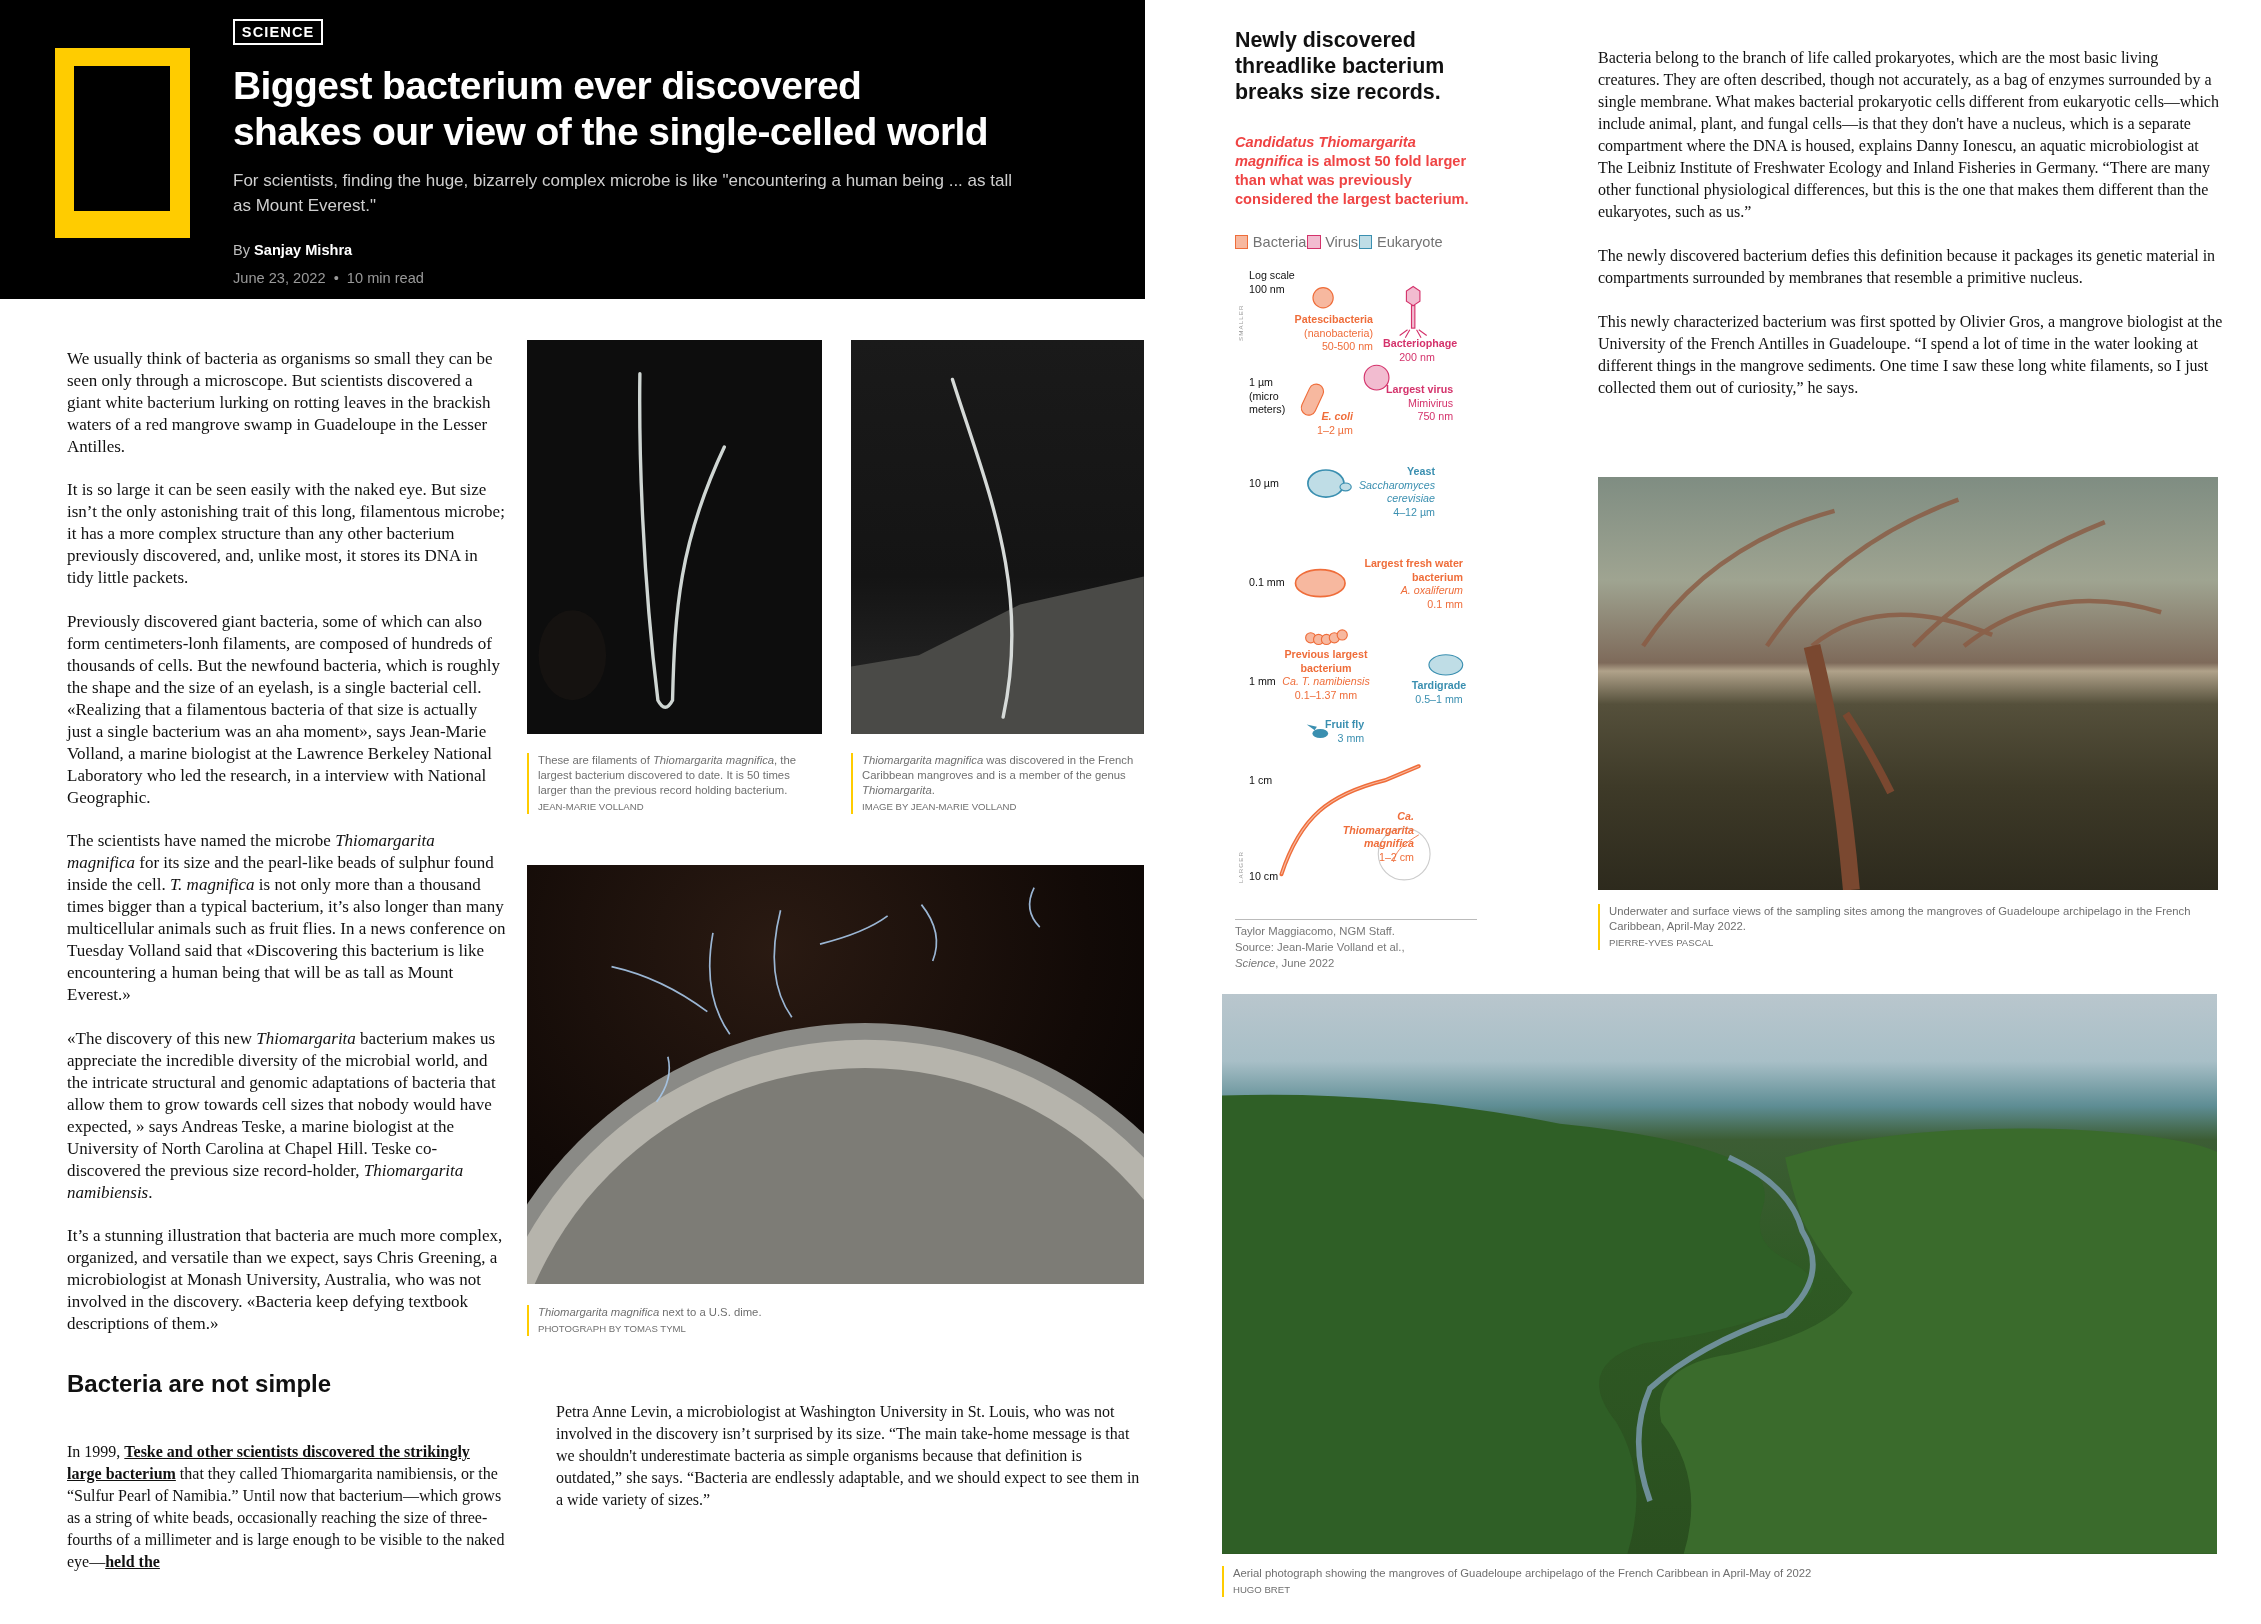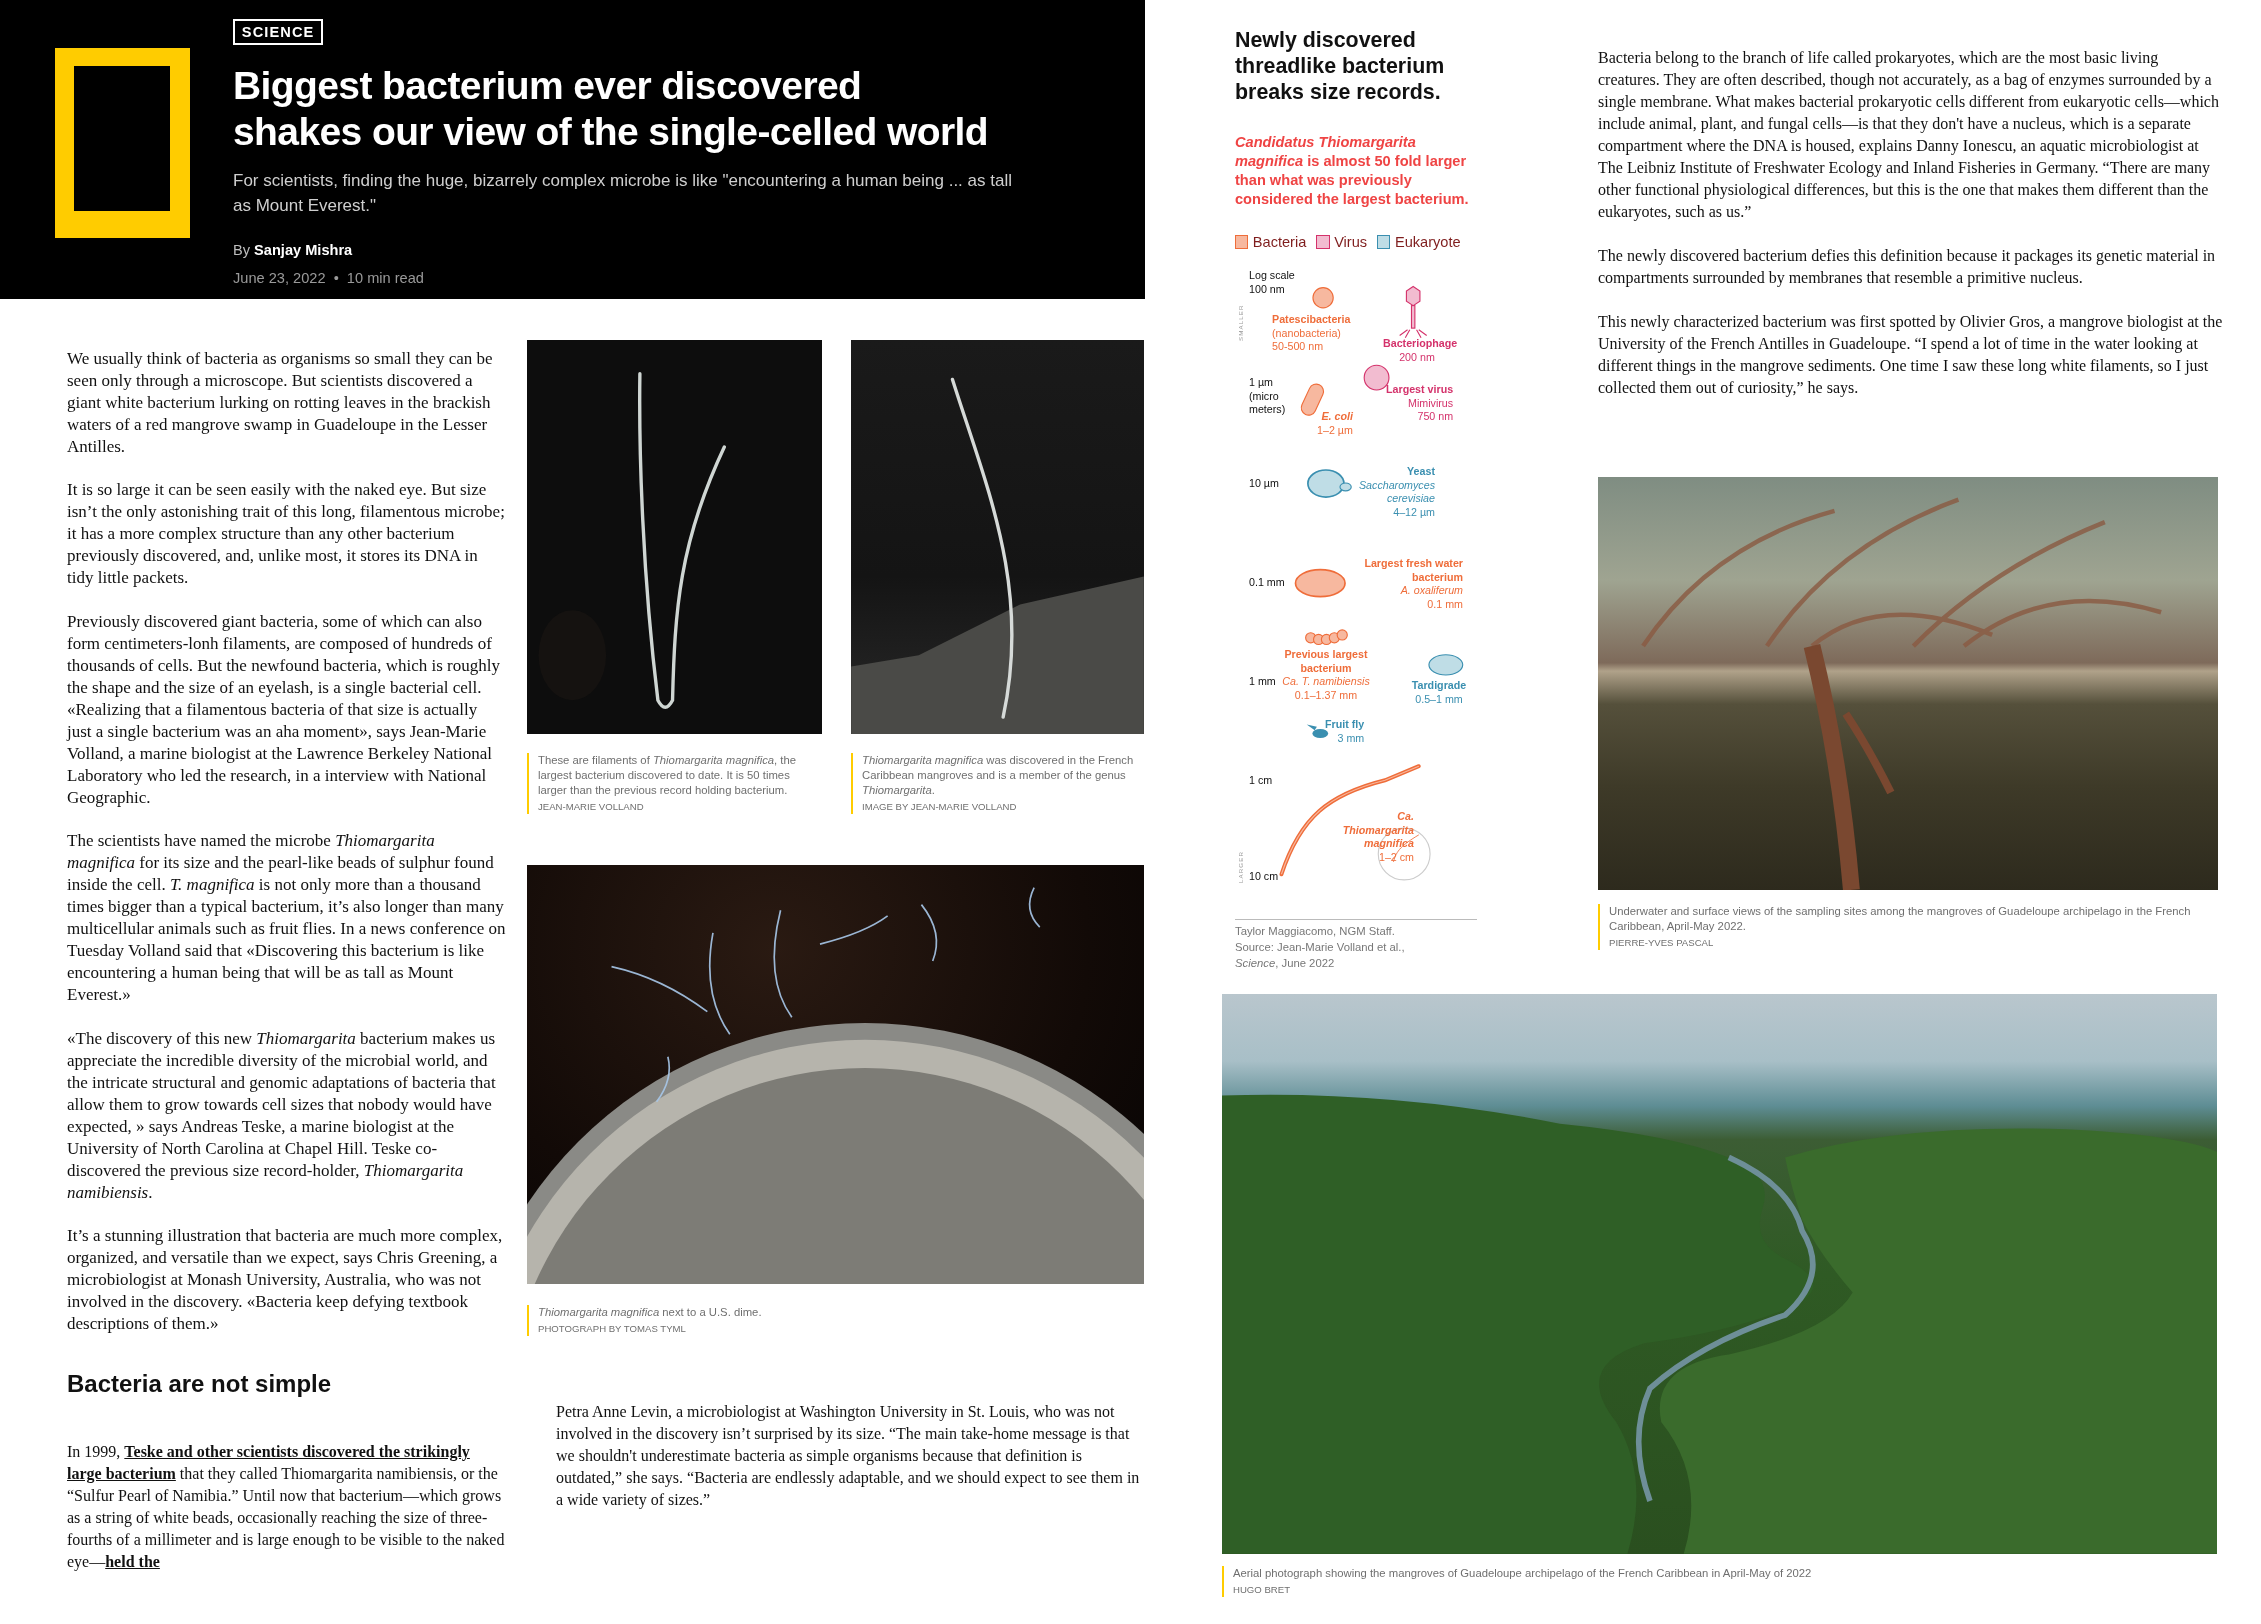--- a/index.html
+++ b/index.html
@@ -41,21 +41,21 @@
   .credit { font-size:9.6px; text-transform:uppercase; color:#6f6f6f; display:block; margin-top:1.1px; }
   #cap1 { left:527px; top:753px; width:282px; }
   #cap2 { left:851px; top:753px; width:293px; }
   #cap3 { left:527px; top:1305px; width:507px; }
   #cap-under { left:1598px; top:904px; width:620px; }
   #cap-aerial { left:1222px; top:1566px; width:845px; }
 
   
   #info-title { left:1235px; top:27px; width:254px; font-size:21.4px; line-height:26px; font-weight:bold; color:#111; }
   #info-sub { left:1235px; top:133px; width:242px; font-size:14.6px; line-height:19px; color:#ef4444;font-weight:bold; }
-  #info-legend { left:1235px; top:234px; font-size:14.6px; color:#7f1d1d; display:flex; gap:10px; }
+  #info-legend { left:1235px; top:234px; font-size:14.6px; color:#737373; display:flex; gap:1px; }
   .lg-swatch { display:inline-block; width:11.3px; height:11.3px; margin-right:4.5px; vertical-align:-1.7px; border:1.1px solid; }
   .scale-lbl { font-size:10.7px; line-height:13.5px; color:#111; }
   .org { text-align:right; font-size:10.7px; line-height:13.5px; }
   .orange { color:#ef6d3a; }
   .pink { color:#d4326b; }
   .blue { color:#3a8fb0; }
   .org b { font-weight:bold; }
   #info-credit { left:1235px; top:919px; width:242px; font-size:11.3px; line-height:16px; color:#777; border-top:1.7px solid #bbb; padding-top:3.4px; }
   .side-lbl { font-size:6.2px; color:#999; letter-spacing:1.1px; transform:rotate(-90deg); transform-origin:left top; }
 
@@ -204,21 +204,21 @@
       <path d="M145 826 l-14 -10 l18 4 Z" fill="#3a8fb0"></path>
     </g>
   <g>
       <path d="M86 1082 C 120 980, 170 940, 270 915 L 330 890" stroke="#ef6d3a" stroke-width="7" fill="none" stroke-linecap="round"></path>
       <path d="M86 1082 C 120 980, 170 940, 270 915 L 330 890" stroke="#f7b89f" stroke-width="2" fill="none"></path>
     <circle cx="304" cy="1046" r="46" fill="#fff" stroke="#ccc" stroke-width="2"></circle>
       <path d="M285 1060 C 290 1040, 300 1030, 330 1012" stroke="#ef6d3a" stroke-width="1.5" fill="none"></path>
     </g>
 </svg>
 
-<div class="abs lsans org orange" style="left:1272px;top:313px;width:101px;text-align:left"><b>Patescibacteria</b><br><span>(nanobacteria)</span><br><span>50-500 nm</span></div>
+<div class="abs lsans org orange" style="left:1272px;top:313px;width:101px;text-align:right"><b>Patescibacteria</b><br><span>(nanobacteria)</span><br><span>50-500 nm</span></div>
 <div class="abs lsans org pink" style="left:1383px;top:337px;width:68px;text-align:center"><b>Bacteriophage</b><br><span>200 nm</span></div>
 <div class="abs lsans org pink" style="left:1386px;top:383px"><b>Largest virus</b><br><span>Mimivirus</span><br><span>750 nm</span></div>
 <div class="abs lsans org orange" style="left:1317px;top:410px"><b><i>E. coli</i></b><br><span>1–2 µm</span></div>
 <div class="abs lsans org blue" style="left:1356px;top:465px;width:79px"><b>Yeast</b><br><i>Saccharomyces cerevisiae</i><br><span>4–12 µm</span></div>
 <div class="abs lsans org orange" style="left:1356px;top:557px;width:107px"><b>Largest fresh water bacterium</b><br><i>A. oxaliferum</i><br><span>0.1 mm</span></div>
 <div class="abs lsans org orange" style="left:1278px;top:648px;width:96px;text-align:center"><b>Previous largest bacterium</b><br><i>Ca. T. namibiensis</i><br><span>0.1–1.37 mm</span></div>
 <div class="abs lsans org blue" style="left:1408px;top:679px;width:62px;text-align:center"><b>Tardigrade</b><br><span>0.5–1 mm</span></div>
 <div class="abs lsans org blue" style="left:1325px;top:718px"><b>Fruit fly</b><br><span>3 mm</span></div>
 <div class="abs lsans org orange" style="left:1335px;top:810px;width:79px"><b><i>Ca. Thiomargarita magnifica</i></b><br><span>1–2 cm</span></div>
 

